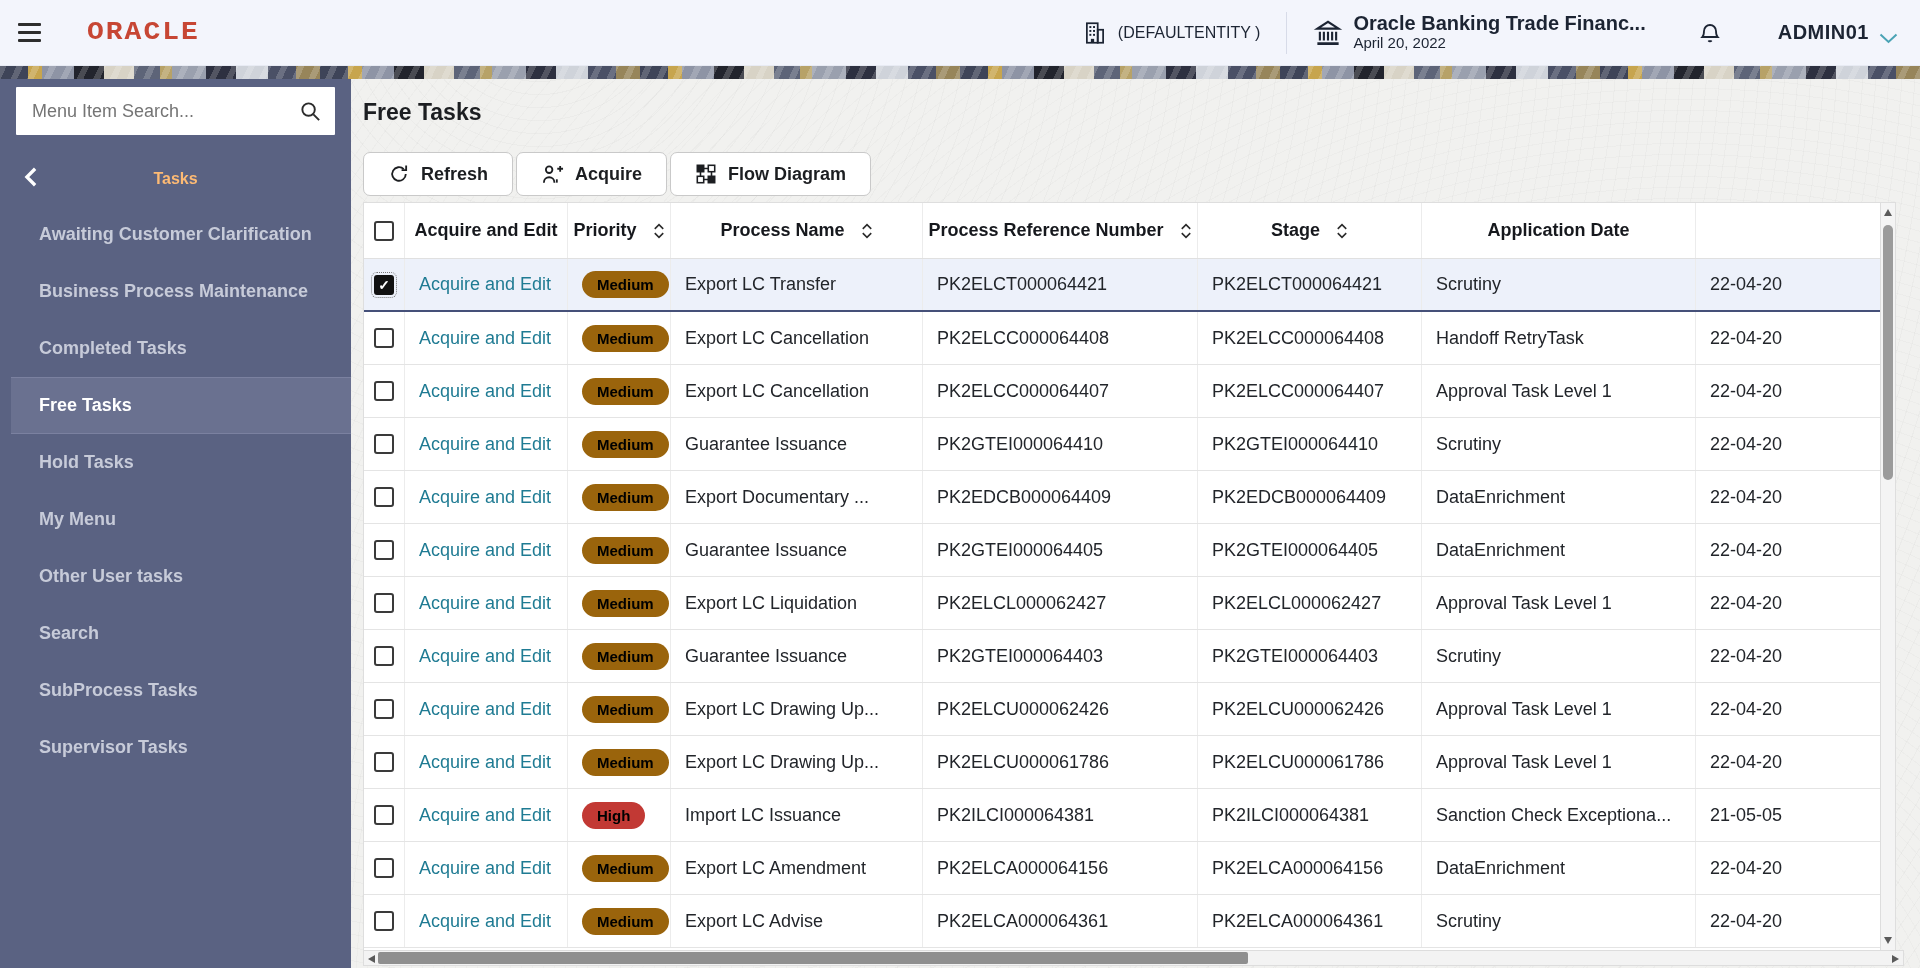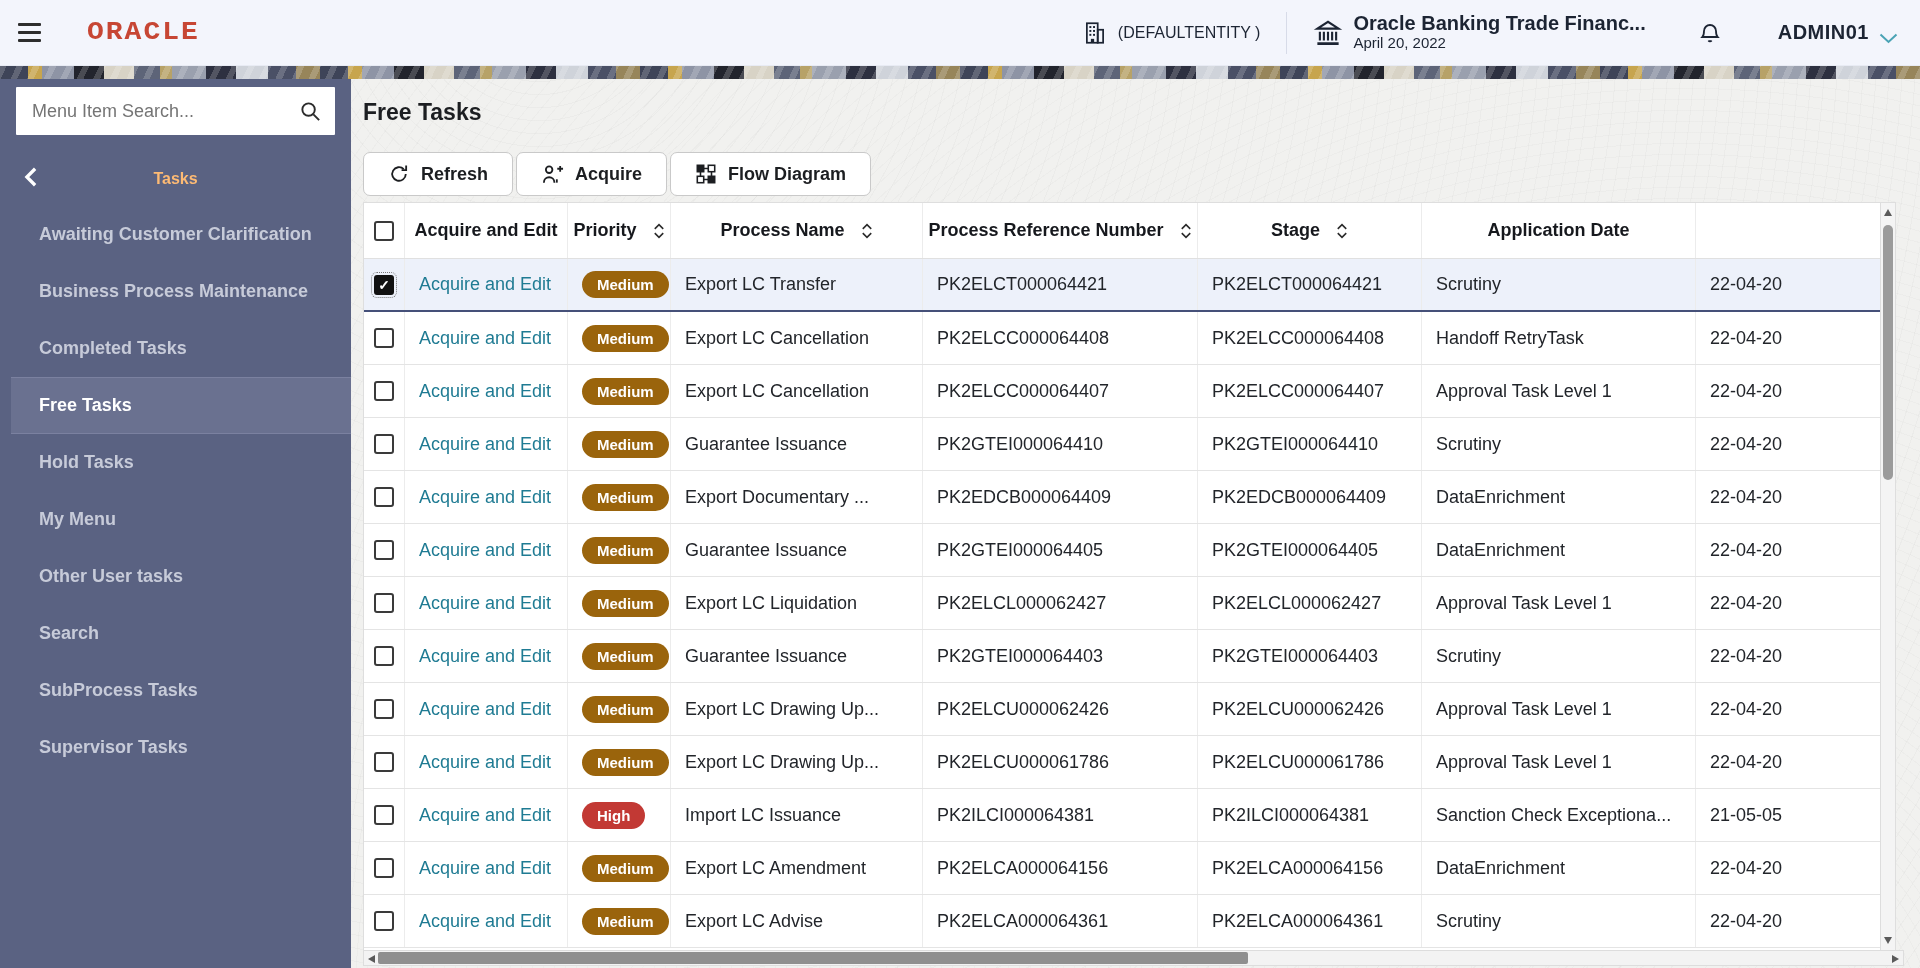--- a/index.html
+++ b/index.html
@@ -74,21 +74,21 @@
   .thead,.tbody{ width:1518px; }
   .thead{ display:grid; grid-template-columns:var(--grid-cols); height:56px; border-bottom:1px solid #e0e0e0; }
   .th{ display:flex; align-items:center; justify-content:center; gap:16px; font-size:18px; font-weight:700;
     color:#16181d; border-right:1px solid #ececec; overflow:hidden; white-space:nowrap; }
   .tr{ display:grid; grid-template-columns:var(--grid-cols); height:53px; border-bottom:1px solid #e4e4e4; background:#fff; }
   .tr.selected{ background:var(--c-rowsel); border-bottom:2px solid #455079; }
   .td{ display:flex; align-items:center; font-size:18px; color:#22252a; border-right:1px solid #ececec;
     padding-left:14px; overflow:hidden; white-space:nowrap; }
   .td.col-select{ justify-content:center; padding-left:0; }
   .link{ color:var(--c-link); cursor:pointer; text-decoration:none; }
-  .pill{ color:#ffffff; font-size:15px; font-weight:600; padding:5px 15px; border-radius:15px; }
+  .pill{ color:#000000; font-size:15px; font-weight:600; padding:5px 15px; border-radius:15px; }
   .pill-medium{ background:var(--c-medium); }
   .pill-high{ background:var(--c-high); }
 
   .checkbox{ width:20px; height:20px; border:2px solid #3a3a3a; border-radius:3px; background:#fff;
     display:inline-flex; align-items:center; justify-content:center; cursor:pointer; }
   .checkbox.checked{ background:#111; border-color:#111; outline:1px dotted #777; outline-offset:2px; }
   .checkbox.checked:after{ content:"✓"; color:#fff; font-size:14px; font-weight:bold; line-height:1; }
 
   .sort-icon{ flex:0 0 auto; }
 

